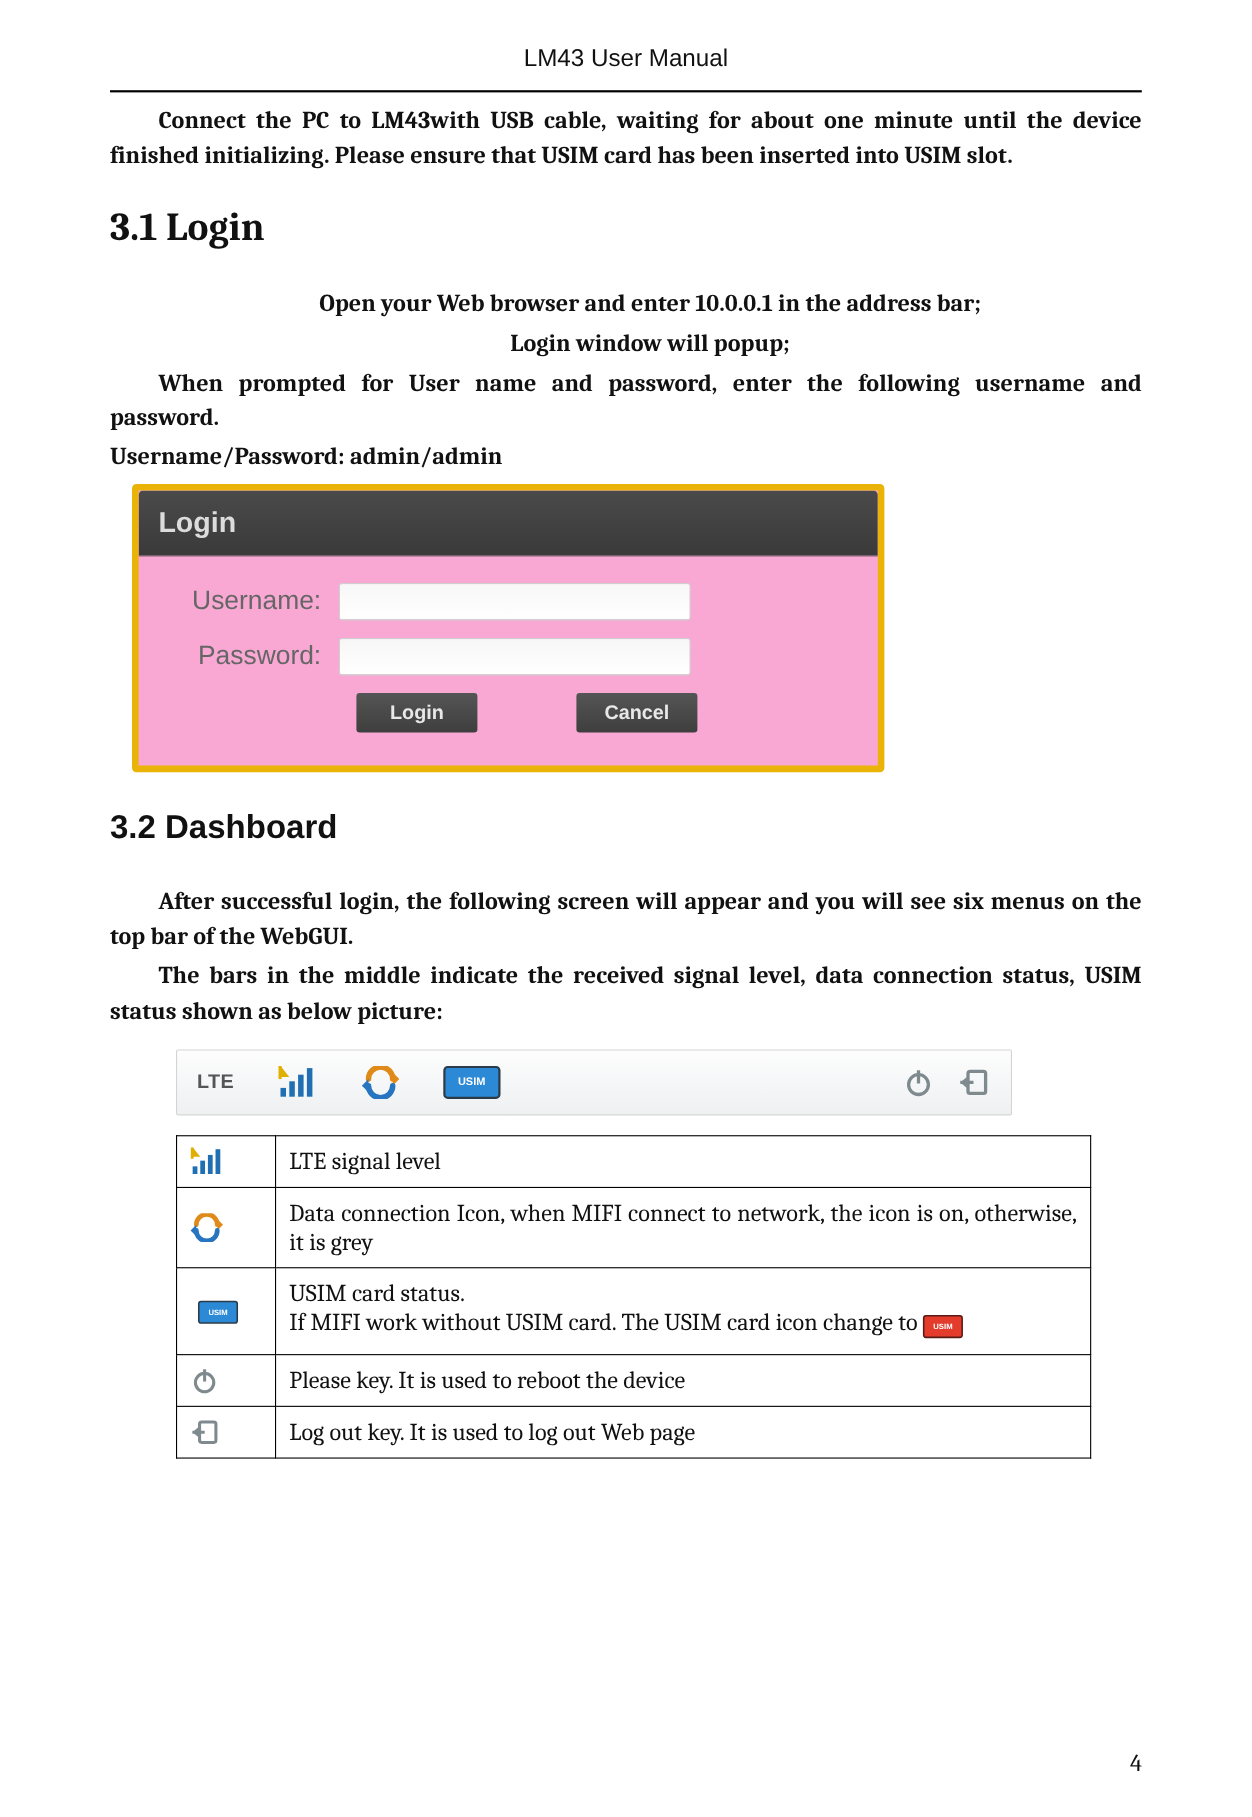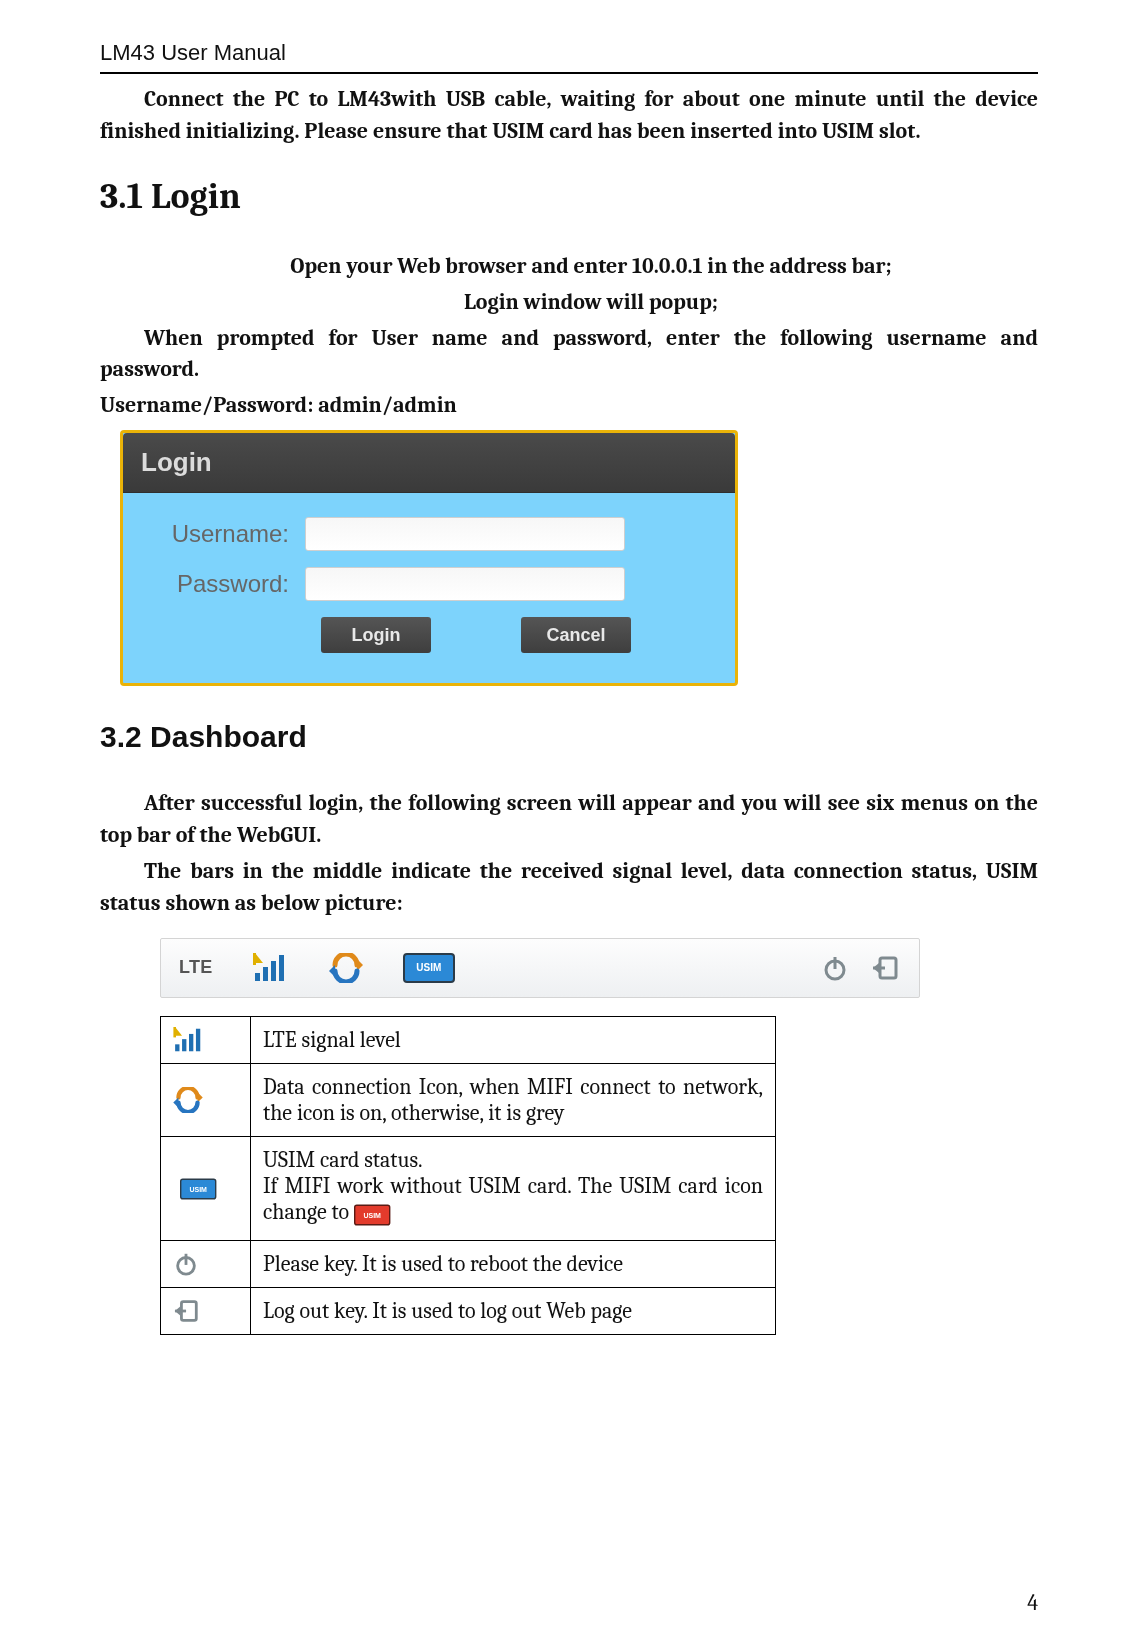--- a/index.html
+++ b/index.html
@@ -7,24 +7,24 @@
   body {
     width: 1138px;
     min-height: 1652px;
     margin: 0 auto;
     padding: 40px 100px 40px 100px;
     font-family: Cambria, Georgia, "Times New Roman", serif;
     color: #111;
     position: relative;
   }
   .running-head {
-    text-align: left;
-    font-family: Arial, Helvetica, sans-serif;
-    font-size: 22px;
-    margin-bottom: 6px;
+    text-align: center;
+    font-family: Arial, Helvetica, sans-serif;
+    font-size: 22px;
+    margin-bottom: 16px;
   }
   .head-rule { border: 0; border-top: 2px solid #000; margin: 0 0 10px 0; }
   .body-text p {
     font-size: 22px;
     line-height: 1.45;
     text-align: justify;
     text-indent: 2em;
     margin: 0 0 4px 0;
     font-weight: bold;
   }
@@ -39,26 +39,26 @@
   h2.section-32 {
     font-family: Arial, Helvetica, sans-serif;
     font-weight: 700;
     font-size: 30px;
     margin: 34px 0 34px 0;
   }
   .bold { font-weight: 700; }
 
   
   .login-card {
-    width: 618px;
+    width: 684px;
     margin: 8px 0 0 20px;
-    border: 3px solid #eab308;
+    border: 6px solid #eab308;
     border-radius: 4px;
     font-family: Arial, Helvetica, sans-serif;
-    background: #7dd3fc;
+    background: #f9a8d4;
   }
   .login-head {
     background: linear-gradient(#4a4a4a, #3a3a3a);
     color: #dcdcdc;
     font-weight: 700;
     font-size: 26px;
     padding: 14px 18px;
     border-top-left-radius: 4px;
     border-top-right-radius: 4px;
     border-bottom: 1px solid #2f2f2f;
@@ -106,21 +106,21 @@
     width: 52px; height: 30px; border-radius: 4px;
     color: #fff; font-size: 10px; font-weight: 700;
     background: #2b89d6; border: 2px solid #2b3b48;
     font-family: Arial, Helvetica, sans-serif;
   }
   .usim-chip.red { background: #e33b2c; border-color: #5a1b14; }
   .usim-small { transform: scale(0.7); transform-origin: left center; }
 
   
   .legend {
-    width: 616px;
+    width: 832px;
     margin-left: 60px;
     border-collapse: collapse;
     font-size: 22px;
   }
   .legend td { border: 1px solid #000; padding: 10px 12px; vertical-align: middle; }
   .legend td.icon-cell { width: 90px; text-align: center; }
   .legend td.desc-cell { text-align: justify; }
 
   .page-num {
     position: absolute;

